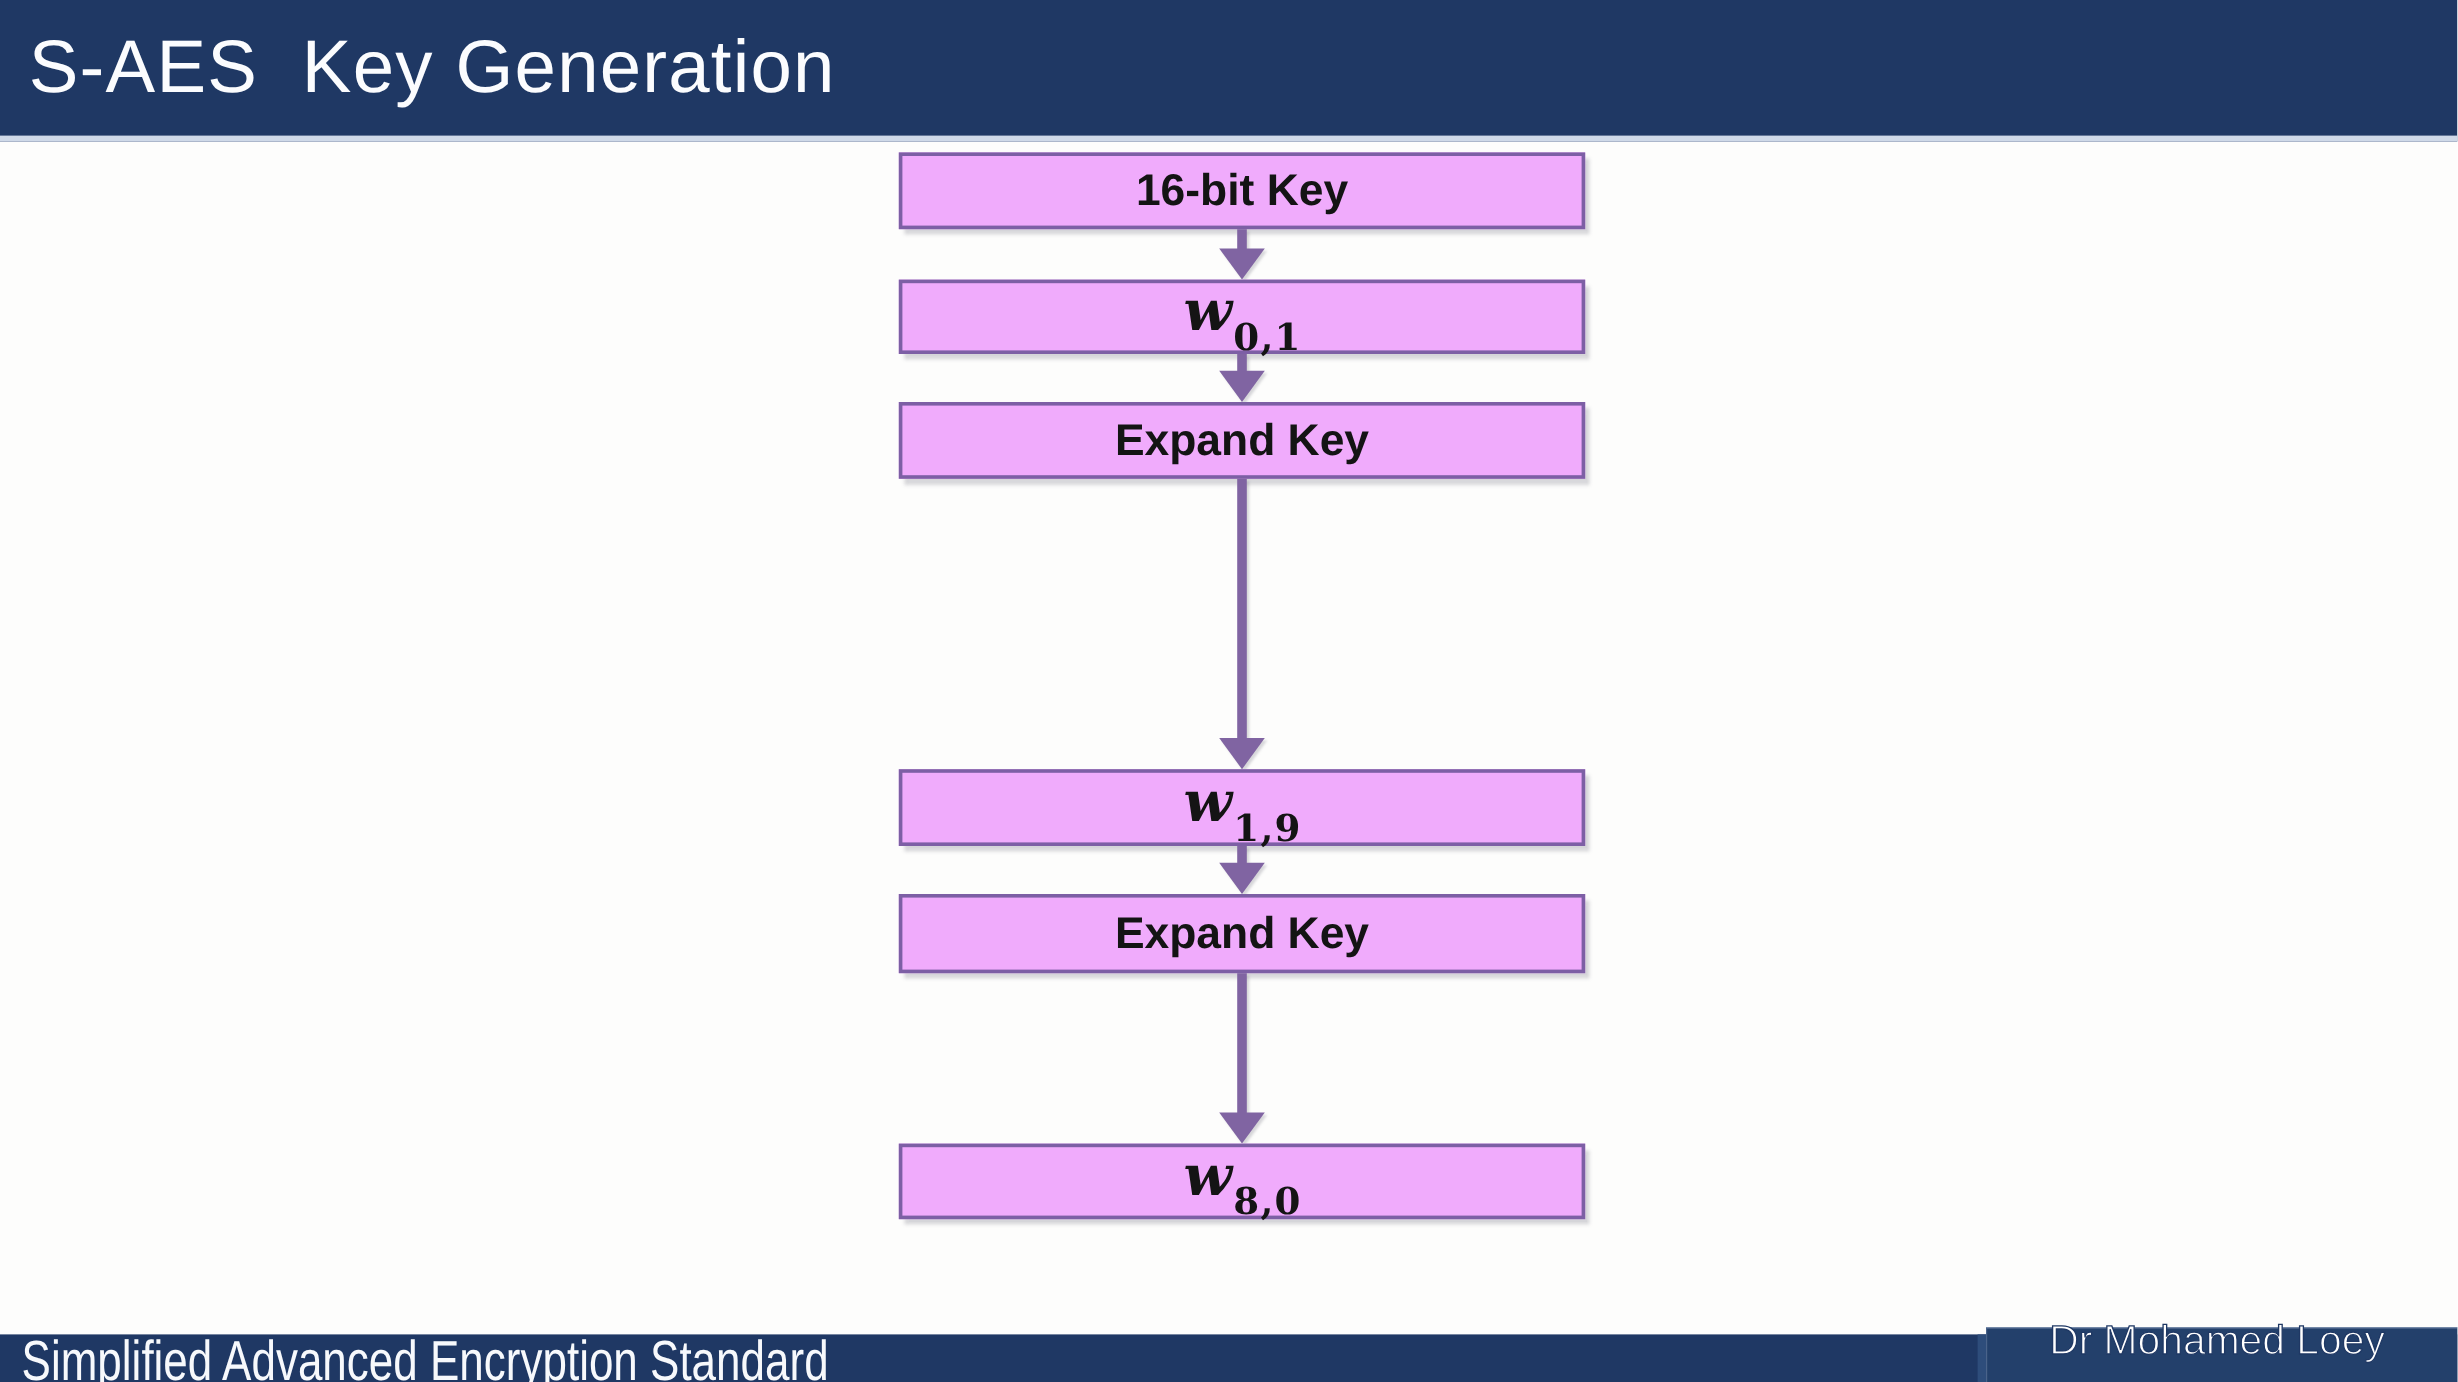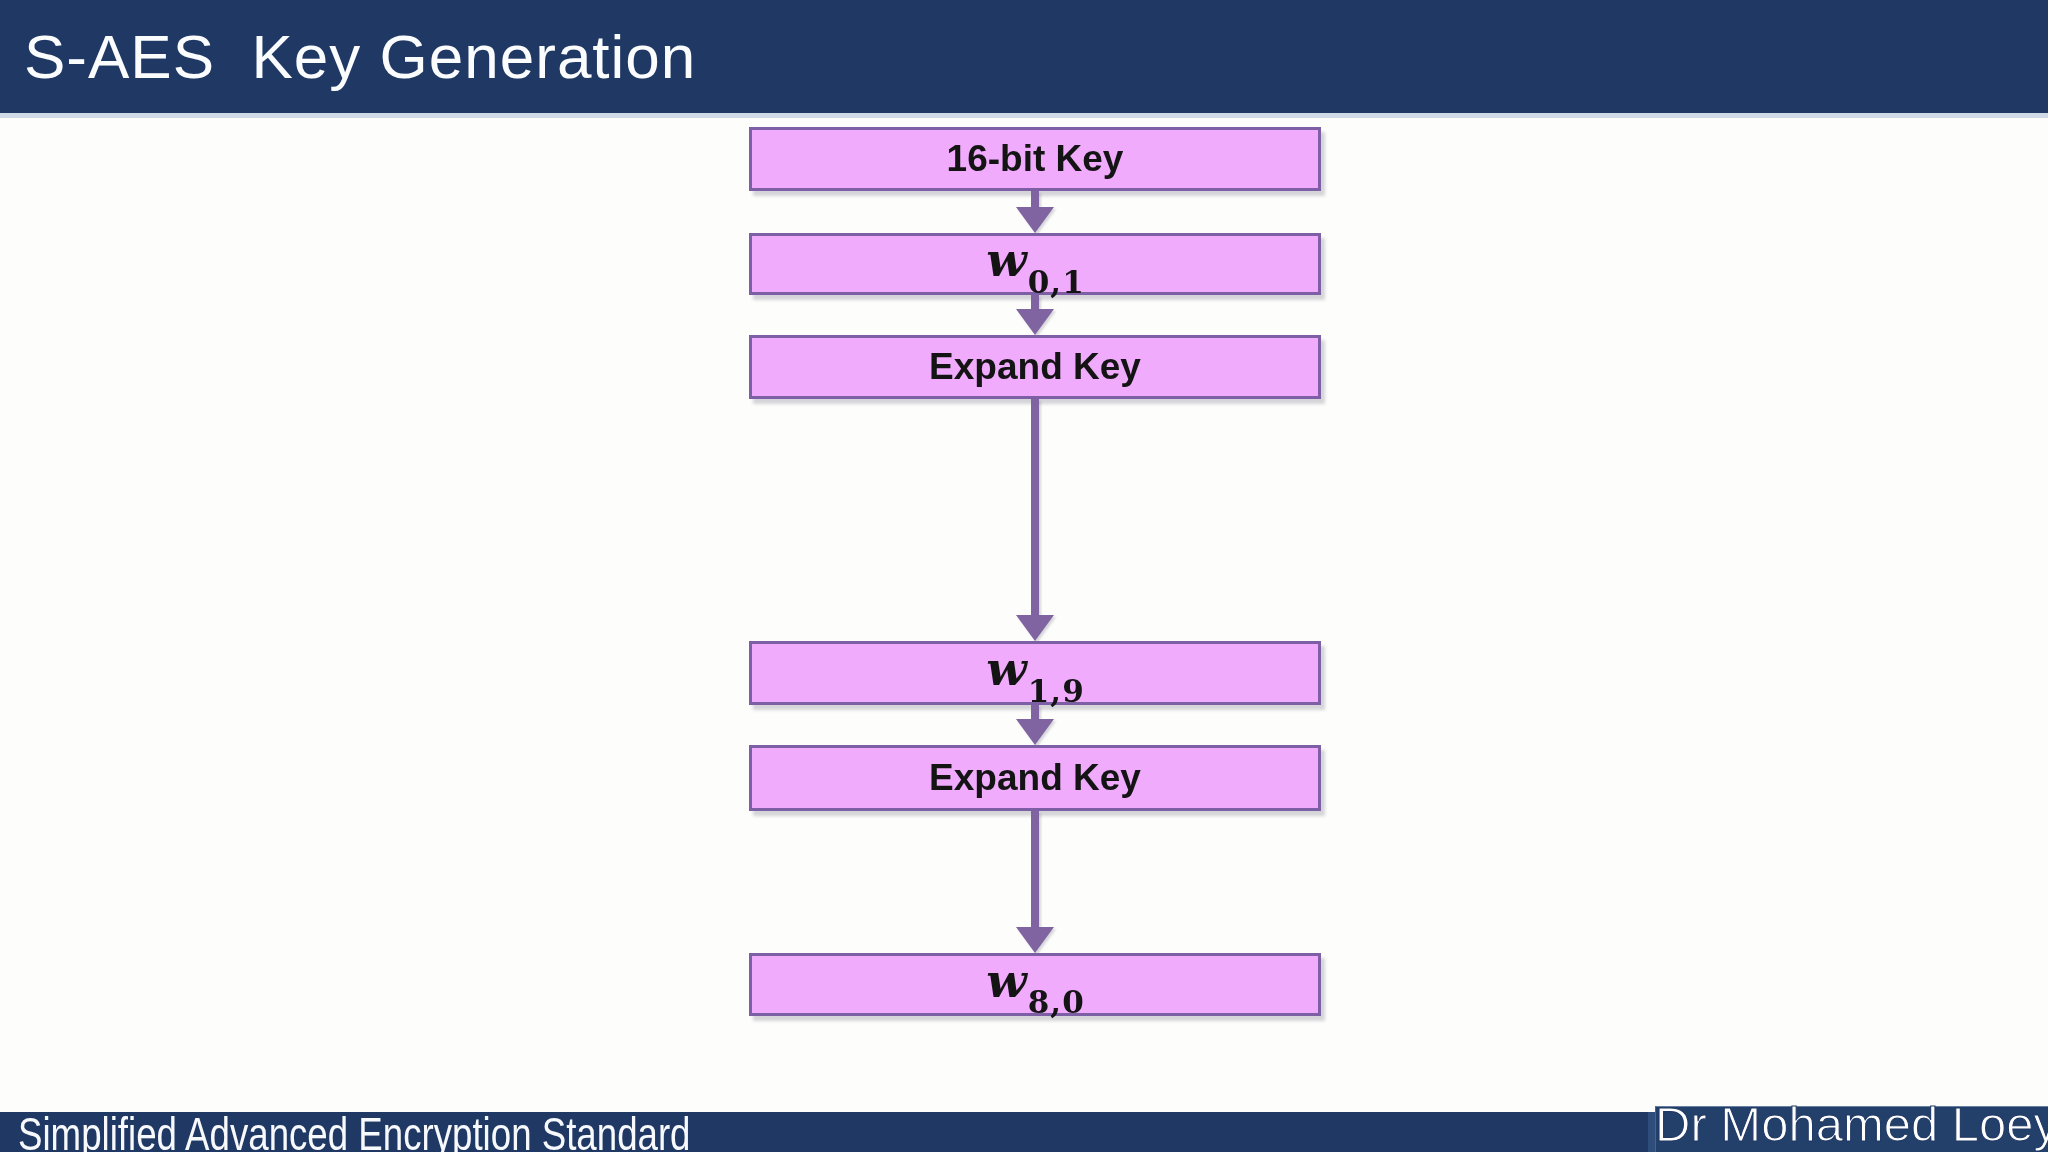--- a/index.html
+++ b/index.html
@@ -62,21 +62,21 @@
     position:absolute;left:1648px;top:1112px;width:7px;height:40px;
     background:#2e4d7b;
   }
   .namebox{
     position:absolute;left:1655px;top:1106px;width:393px;height:46px;
     background:#23406b;border-top:1px solid rgba(190,205,230,0.45);
     border-left:1px solid rgba(190,205,230,0.25);
   }
   .footer-right{
     position:absolute;left:1655px;top:1100px;width:385px;
-    text-align:center;font-size:49px;font-weight:400;color:#ffffff;
+    text-align:center;font-size:34px;font-weight:400;color:#ffffff;
     -webkit-text-stroke:1.1px #1f3864;white-space:nowrap;line-height:1;
   }
 </style>
 </head>
 <body>
 
 <div class="slide">
 
   <header class="titlebar">
     <h1>S-AES  Key Generation</h1>

